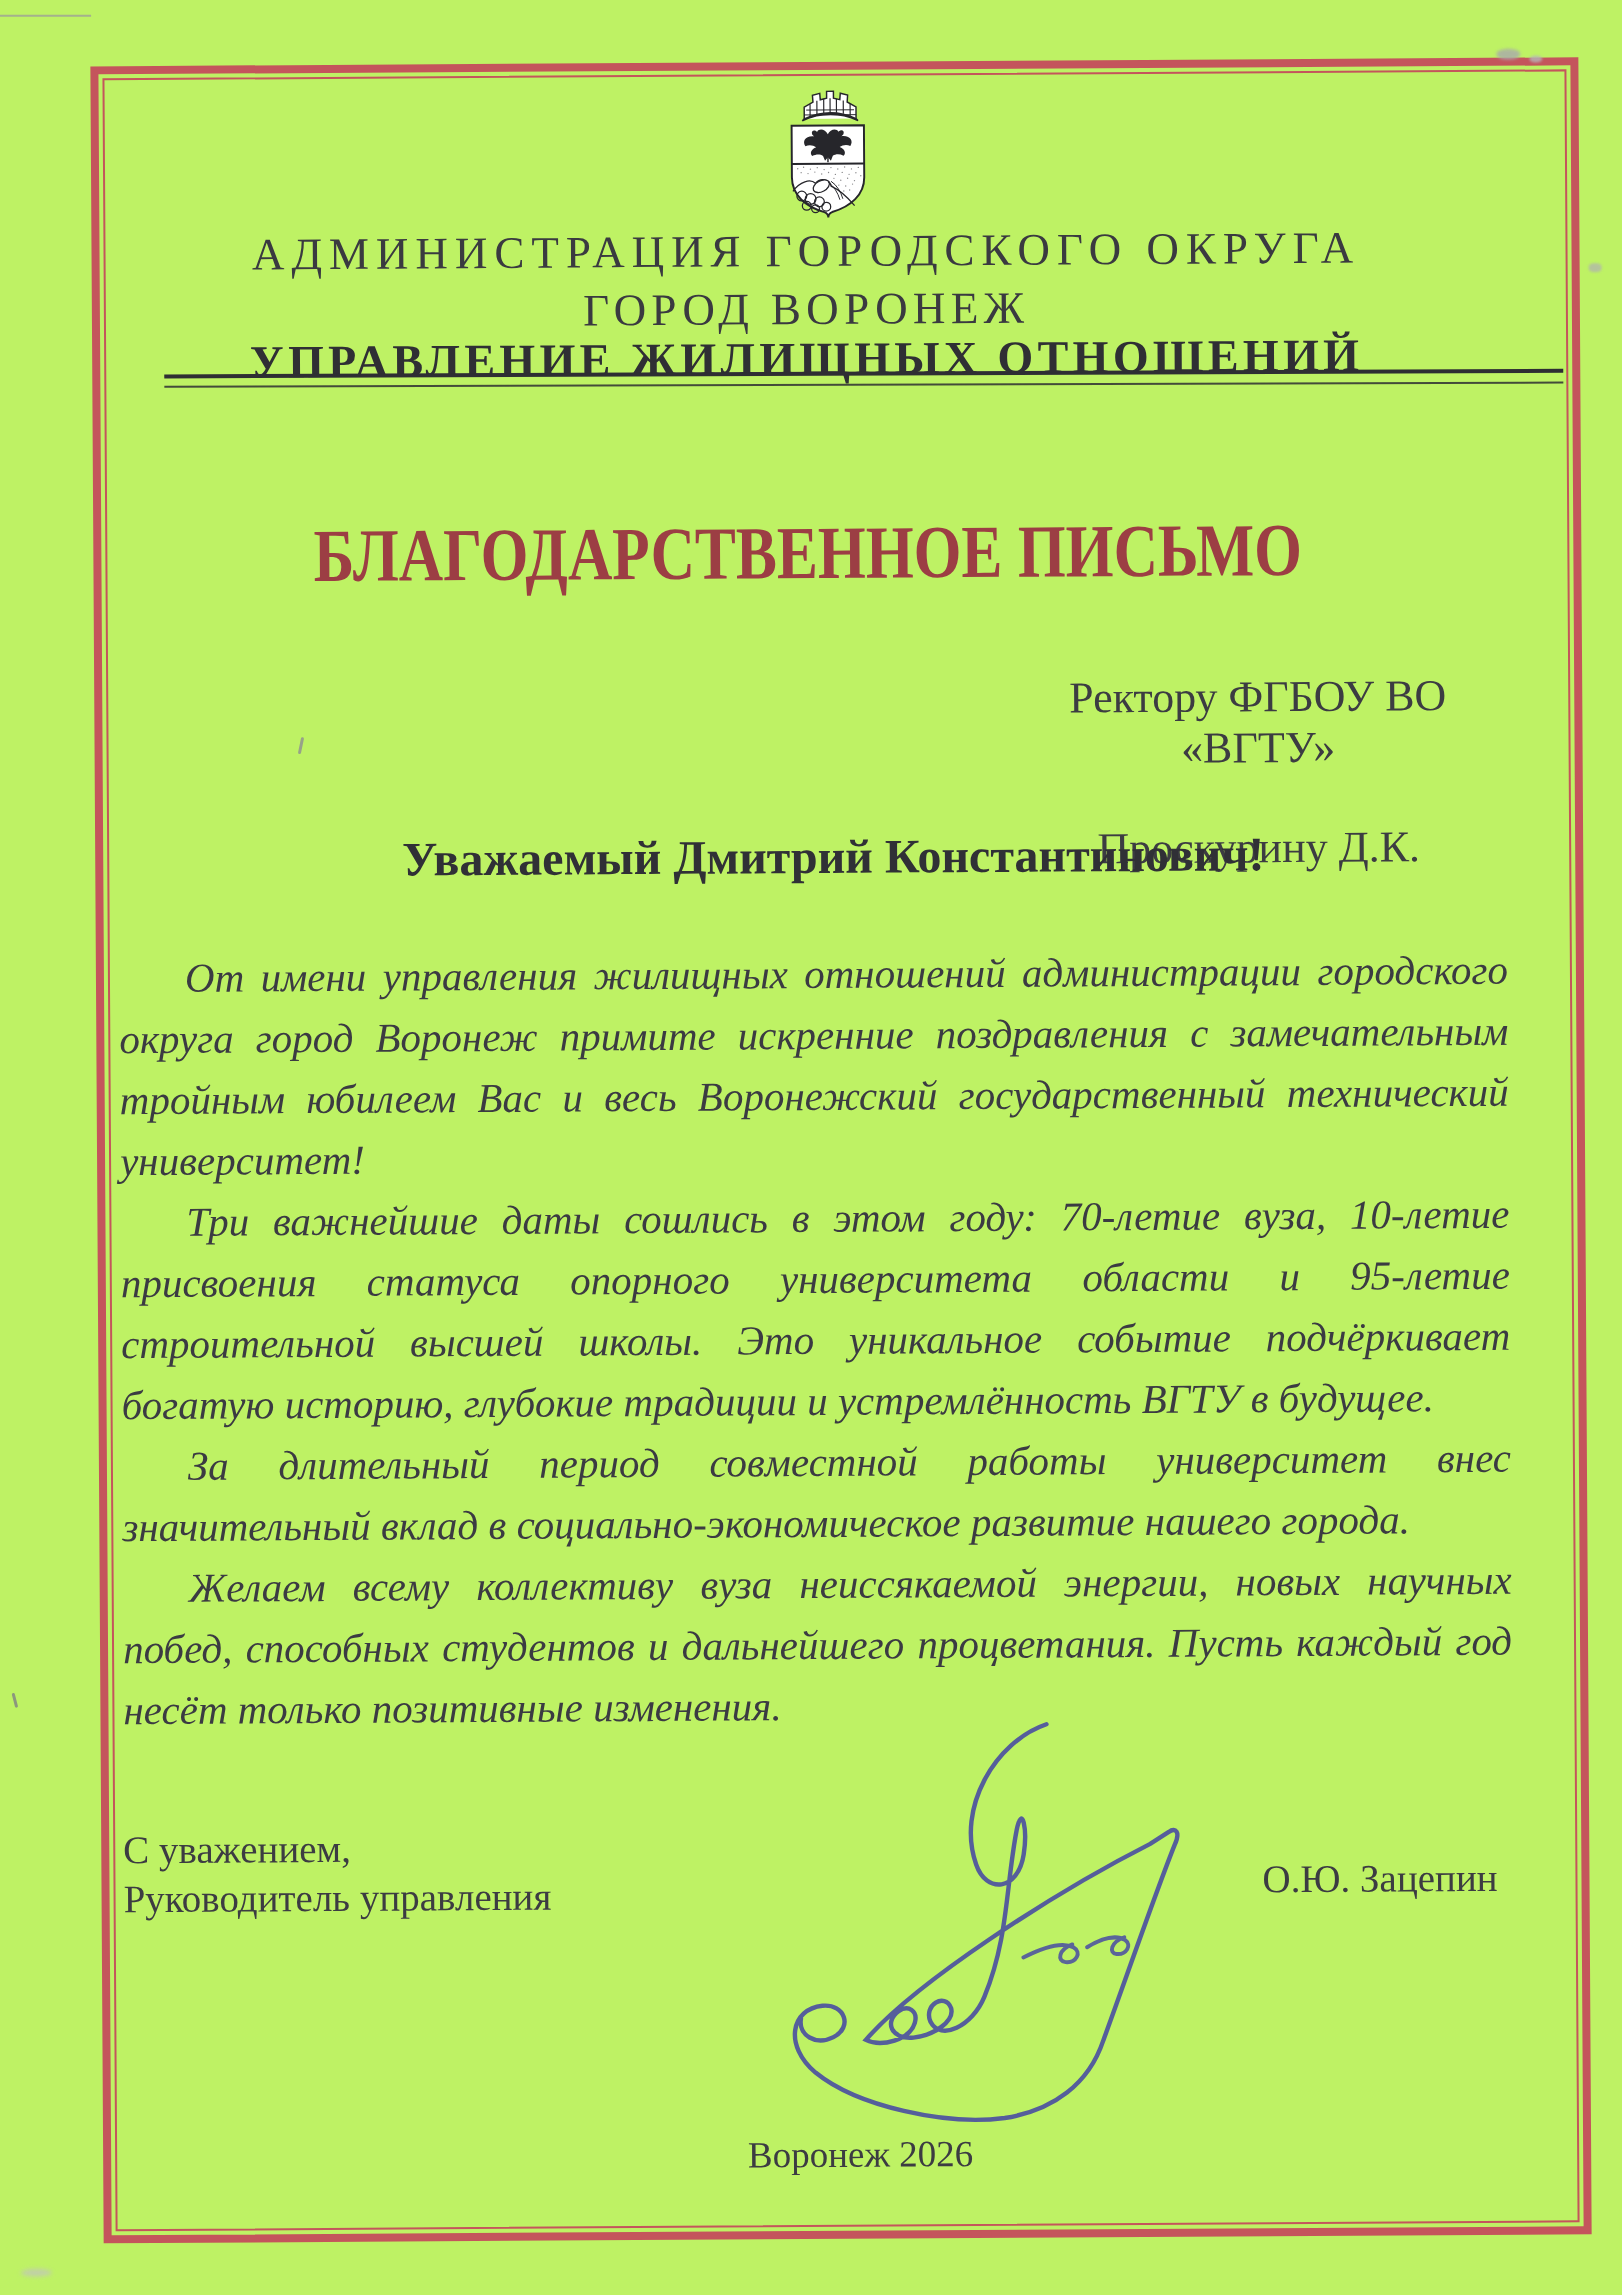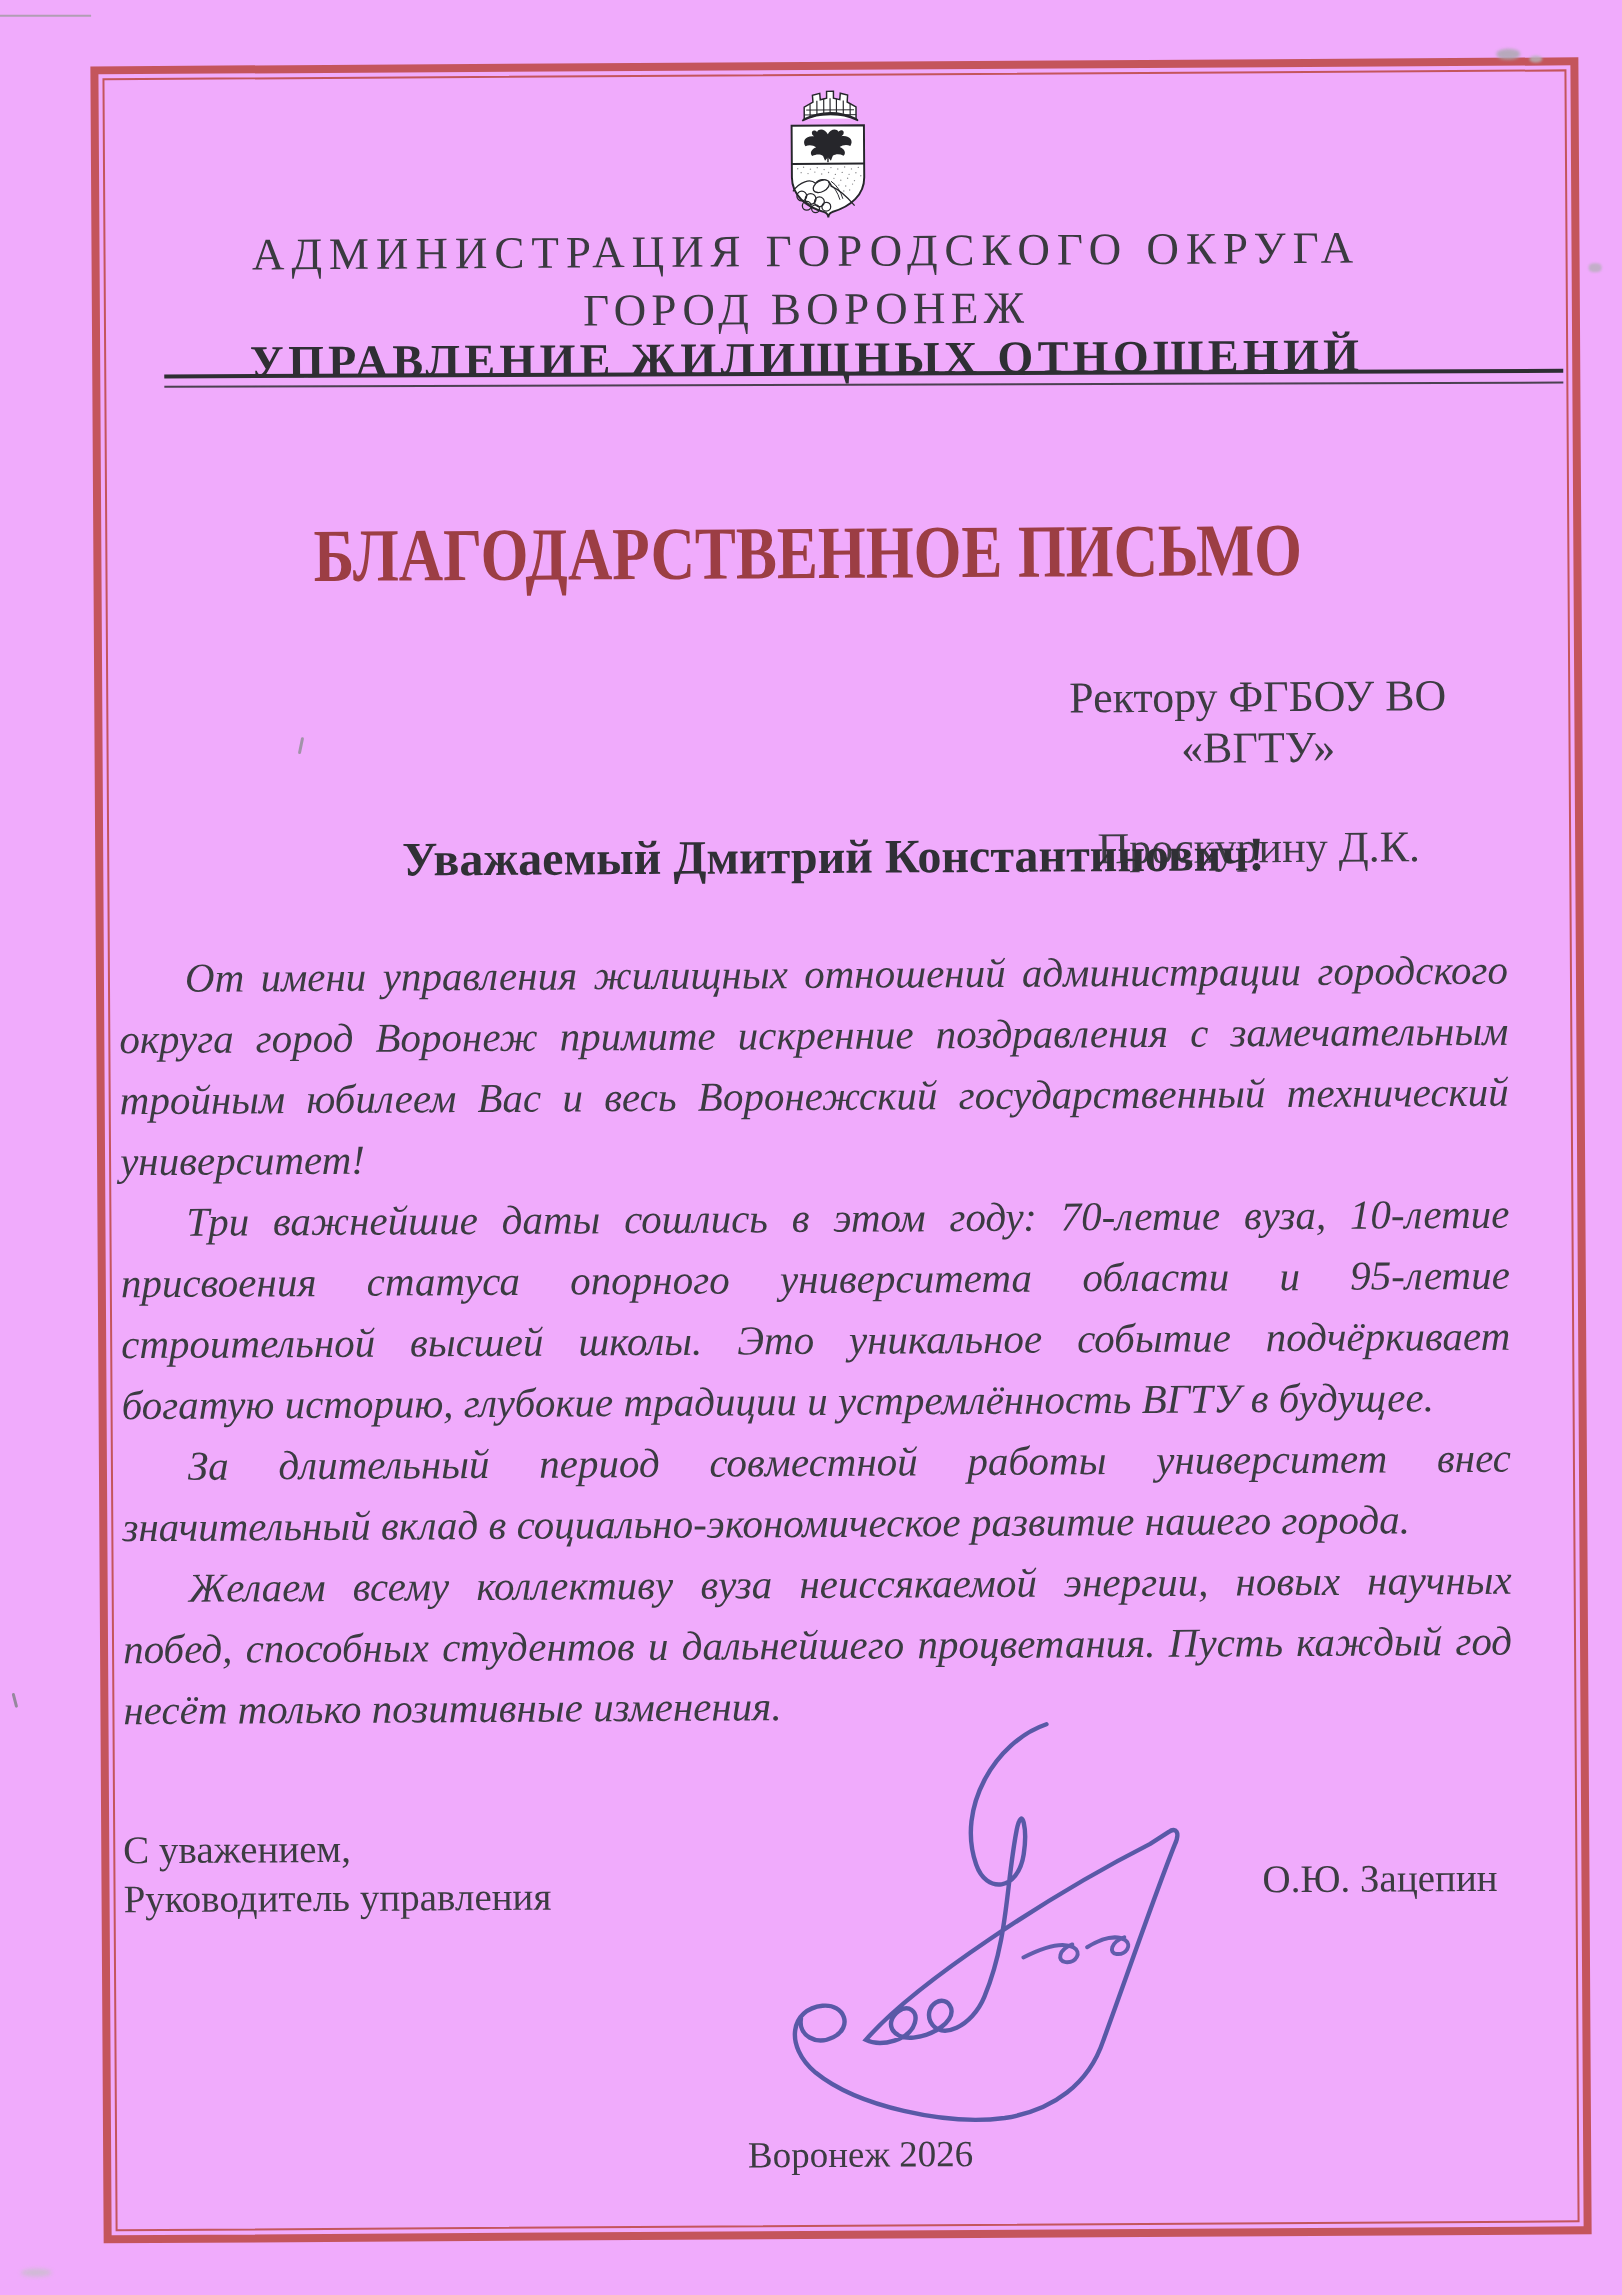--- a/index.html
+++ b/index.html
@@ -6,21 +6,21 @@
     --frame-red:#c4555c;
     --title-red:#9c3e44;
     --ink:#35353b;
     --signature-blue:#4c51a0;
     --rule-black:#2e2e33;
   }
   html,body{margin:0;padding:0;background:#e8e8e8;}
   .page{
     position:relative;
     width:1623px;height:2295px;
-    background:#f0abfc;
+    background:#bef264;
     font-family:"Liberation Serif","DejaVu Serif",serif;
     color:var(--ink);
     overflow:hidden;
   }
   .tilt{position:absolute;inset:0;transform:rotate(-0.35deg);transform-origin:50% 50%;}
 
   
   .frame{
     position:absolute;left:97px;top:62px;width:1488px;height:2177px;
     border:8.3px solid var(--frame-red);box-sizing:border-box;

